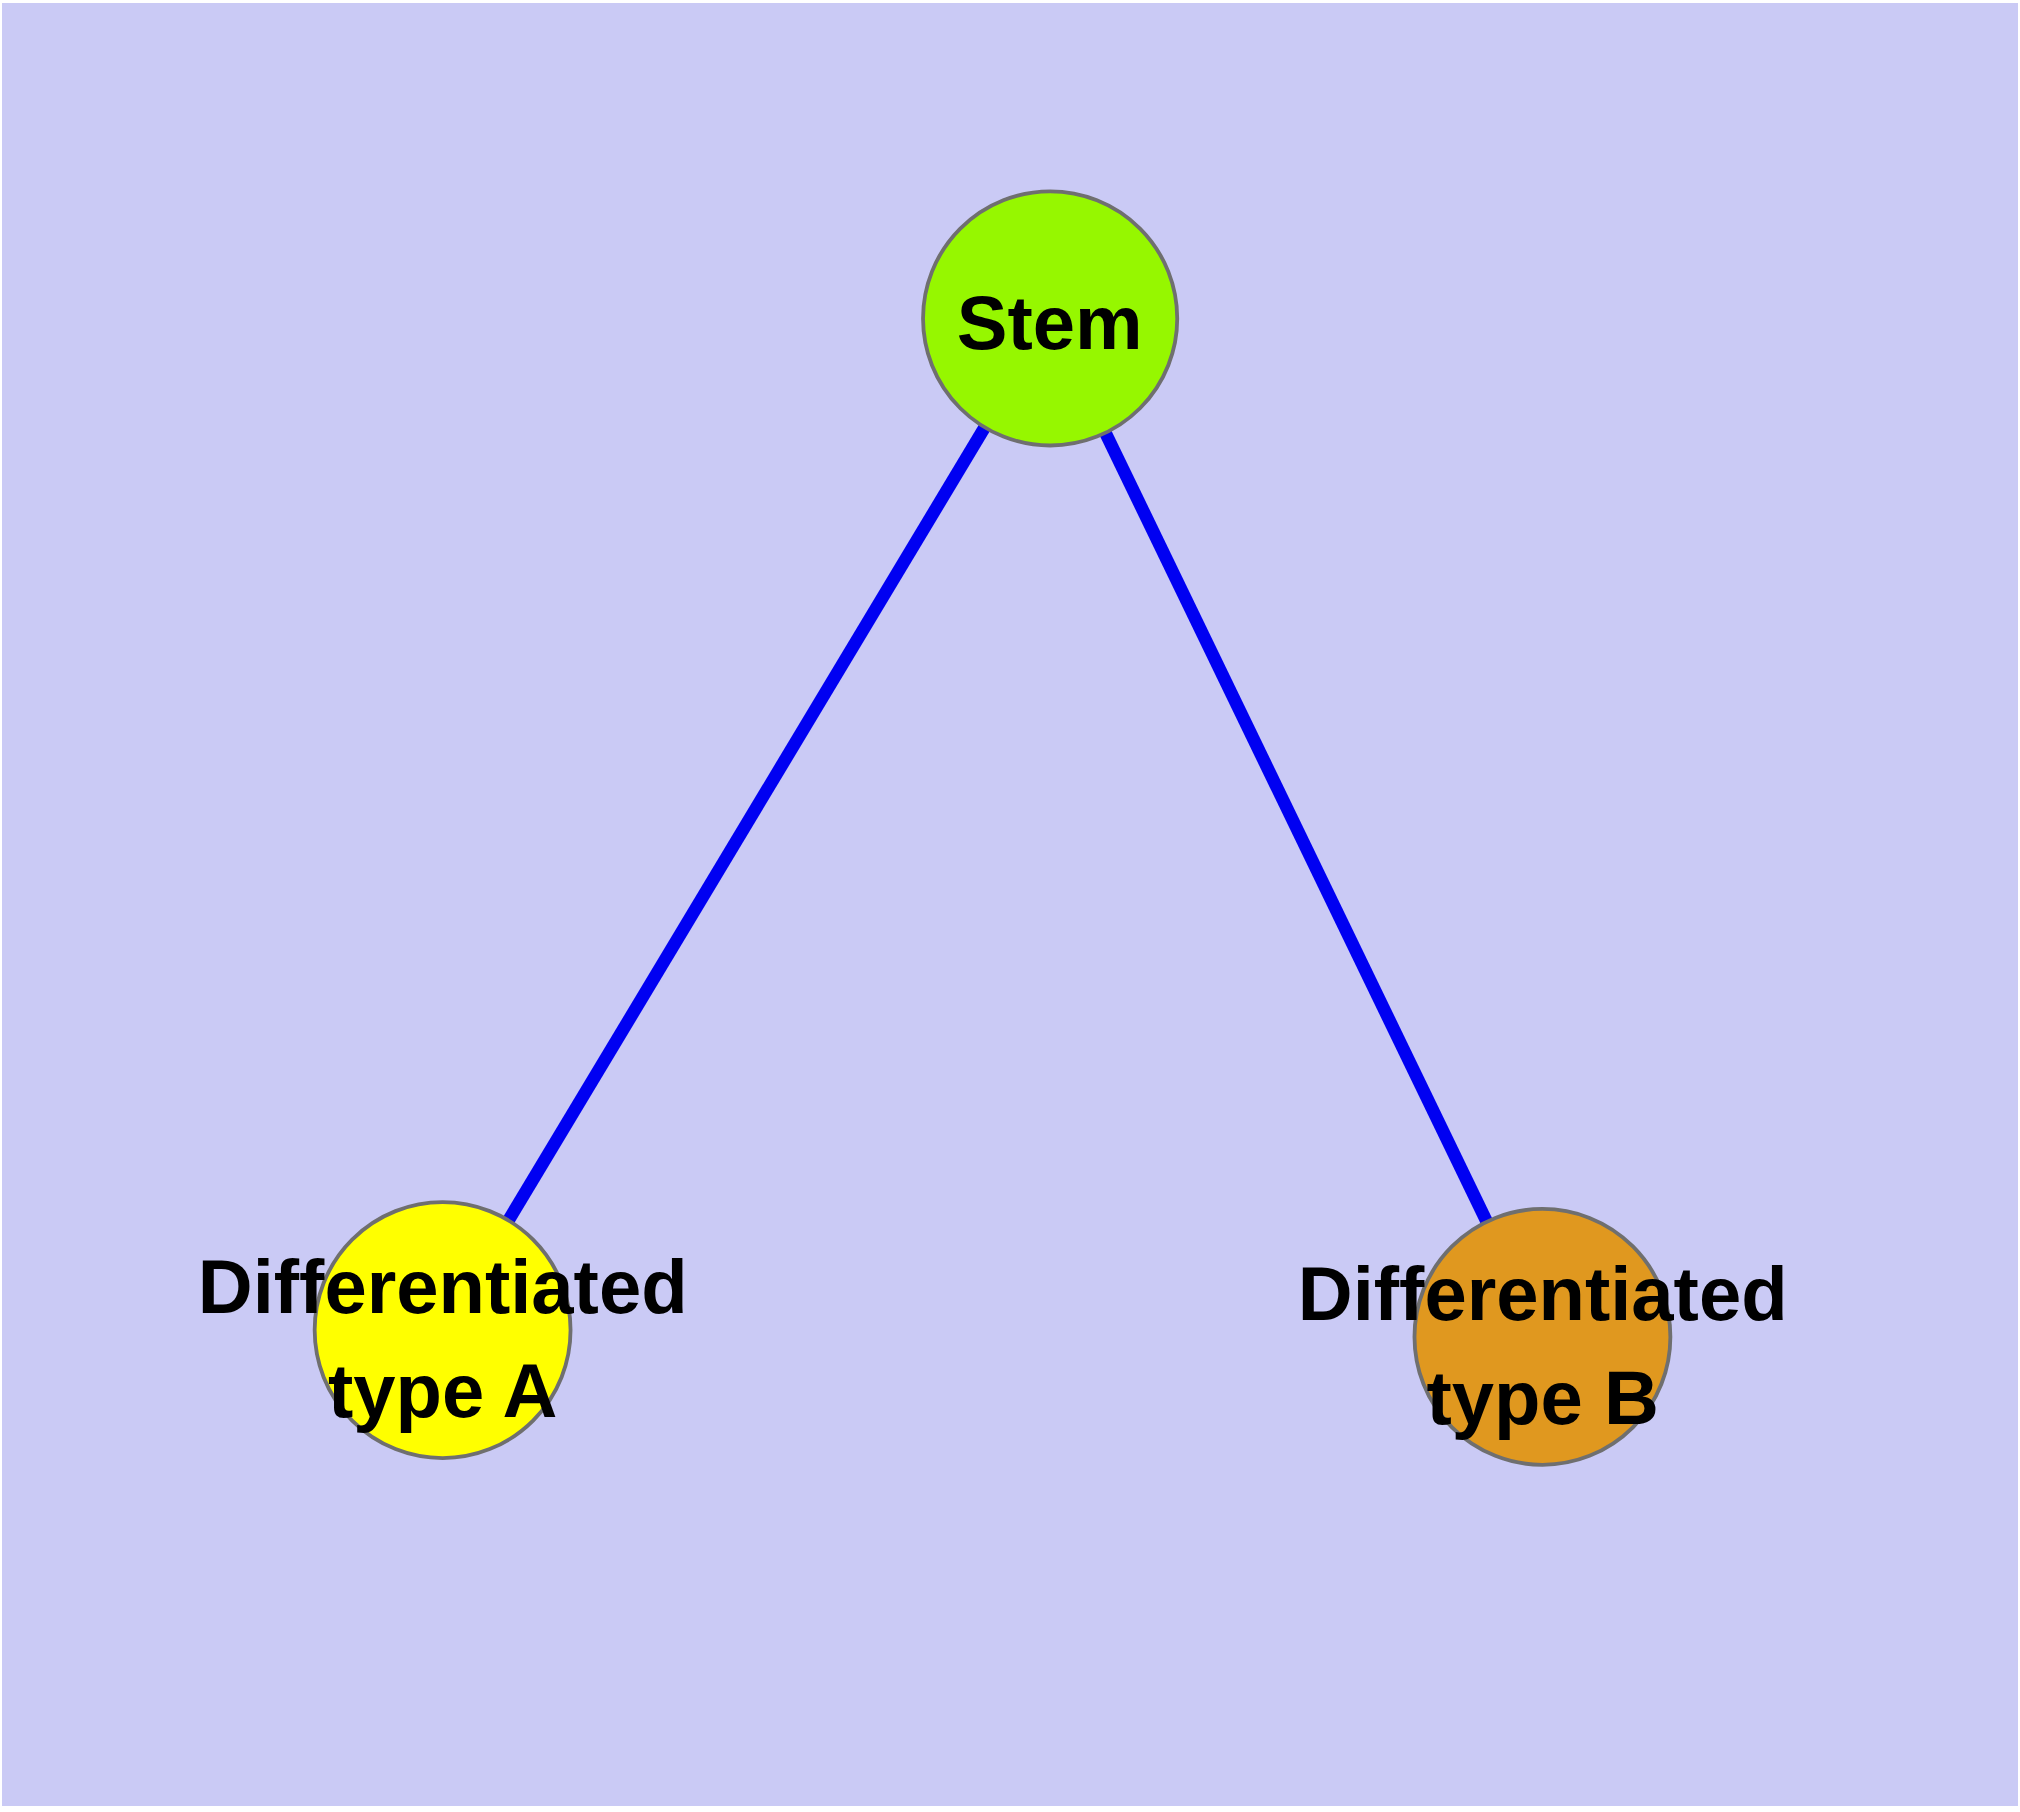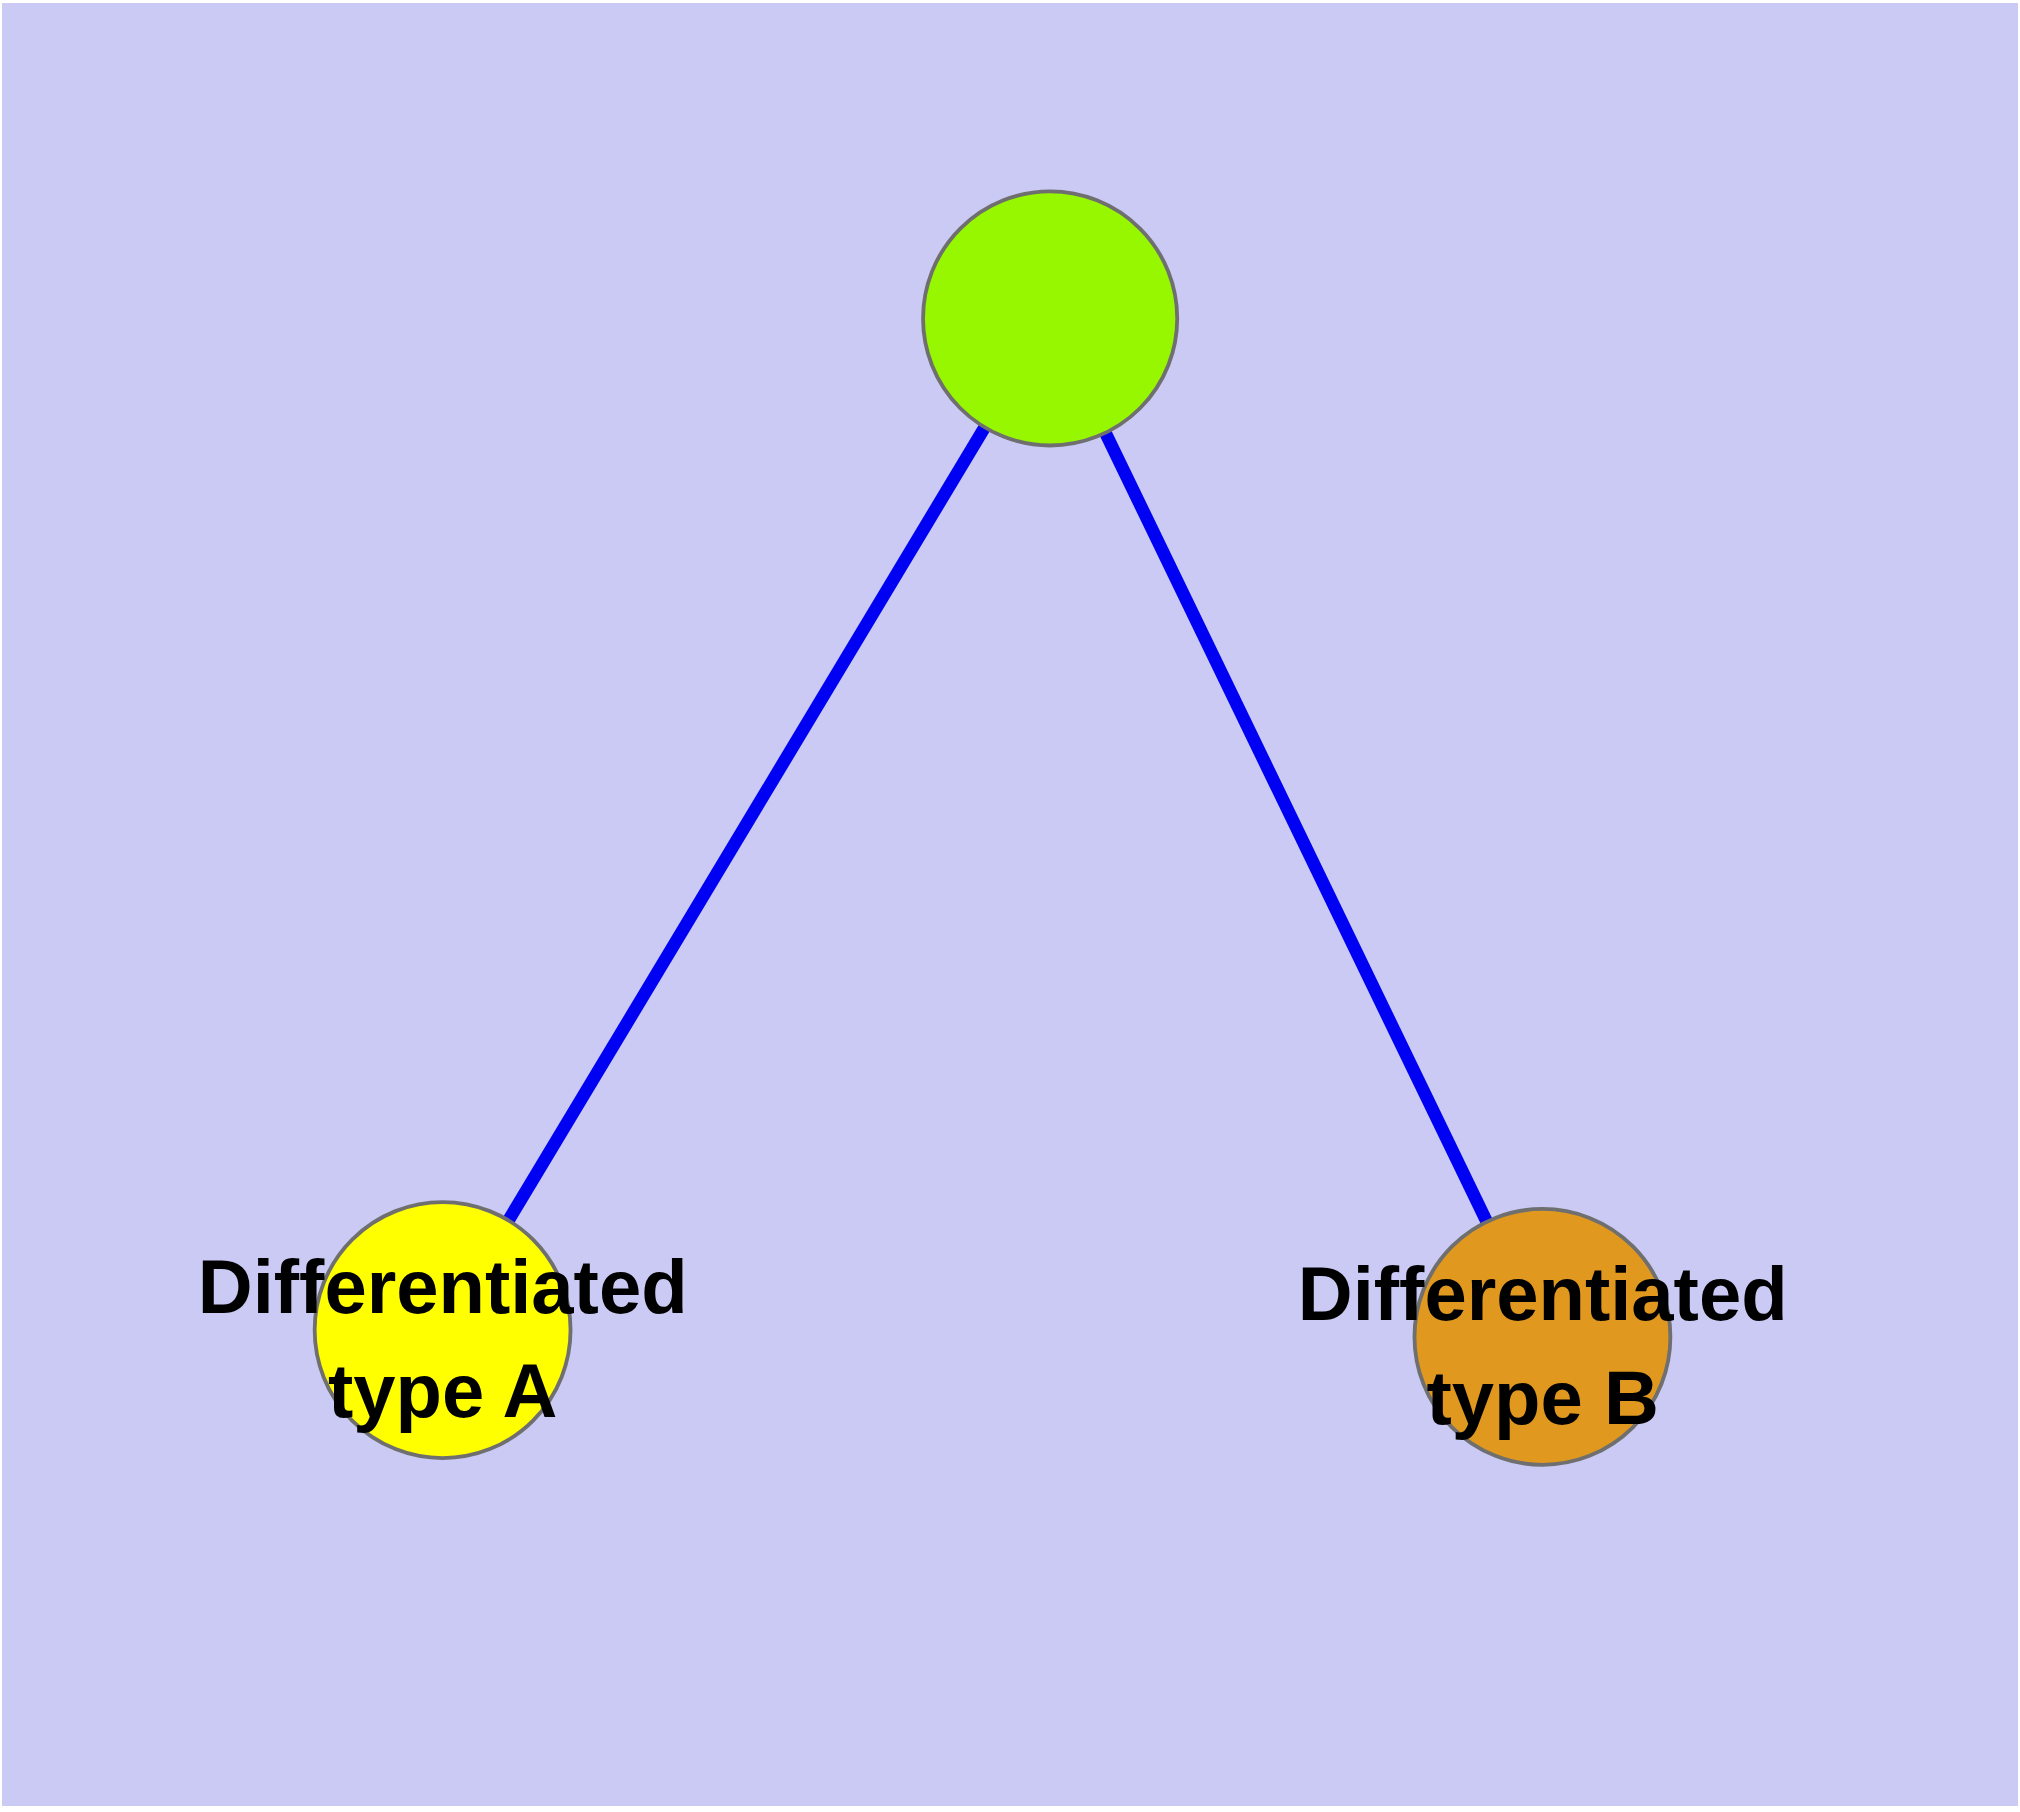--- a/index.html
+++ b/index.html
@@ -50,19 +50,20 @@
 
 <div class="plot-surface" style="background: rgb(202, 202, 245);">
   <svg class="graph-svg" xmlns="http://www.w3.org/2000/svg" viewBox="0 0 2380 2128" width="2017" height="1804">
       <line x1="1237" y1="372" x2="520" y2="1566" stroke="#0000F2" stroke-width="15"></line>
       <line x1="1237" y1="372" x2="1818" y2="1574" stroke="#0000F2" stroke-width="15"></line>
       <circle cx="1237" cy="372" r="150" fill="#96F700" stroke="#6F6F6F" stroke-width="4.5"></circle>
       <circle cx="520" cy="1566" r="151" fill="#FFFF00" stroke="#6F6F6F" stroke-width="4.5"></circle>
       <circle cx="1818" cy="1574" r="151" fill="#E0981F" stroke="#6F6F6F" stroke-width="4.5"></circle>
     </svg>
   <div class="labels-layer">
+      <div class="node-label" style="left: 1048px; top: 320px; color: rgb(0, 0, 0);">Stem</div>
       <div class="node-label" style="left: 441px; top: 1336px; color: rgb(0, 0, 0);">Differentiated
 type A</div>
       <div class="node-label" style="left: 1541px; top: 1343px; color: rgb(0, 0, 0);">Differentiated
 type B</div>
     </div>
 </div>
 
 
 </body></html>

